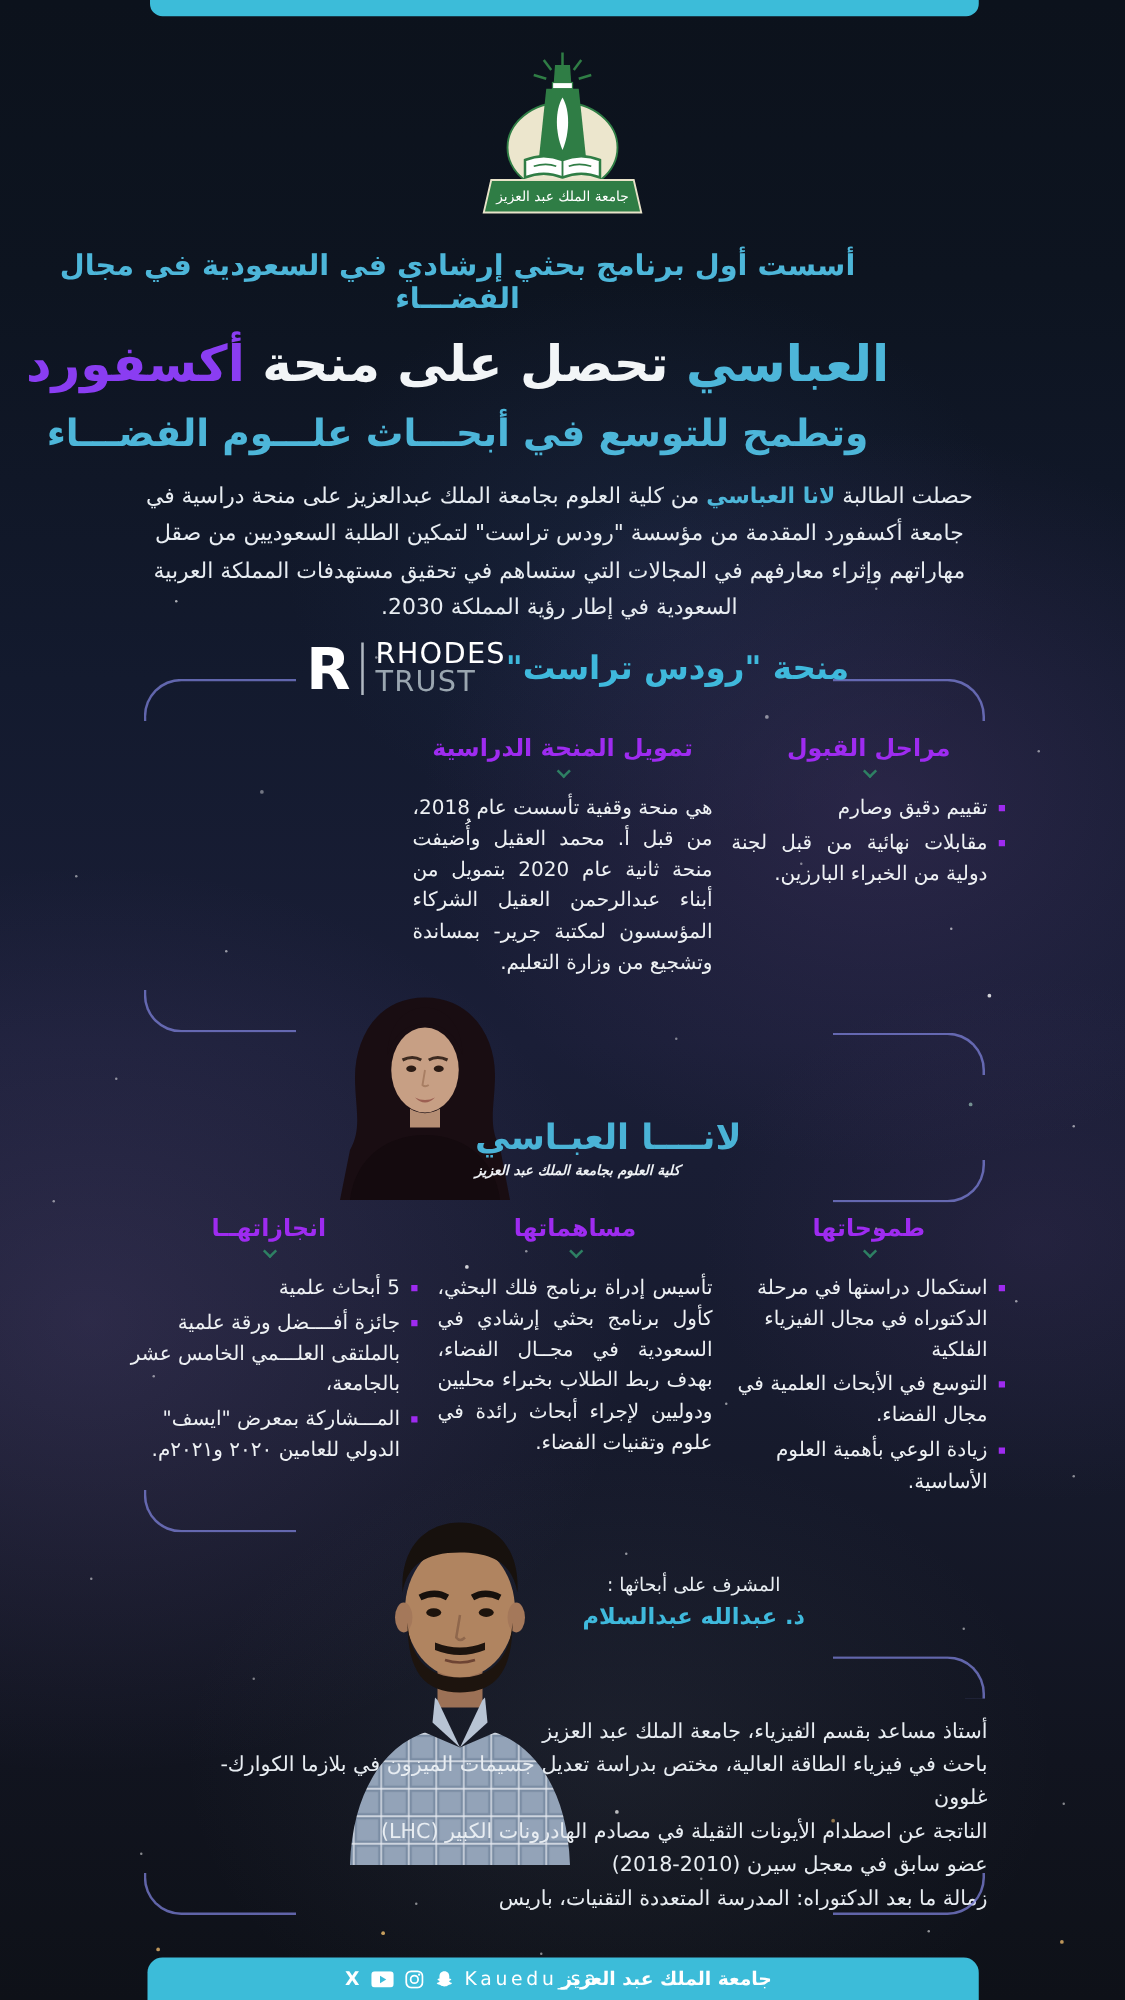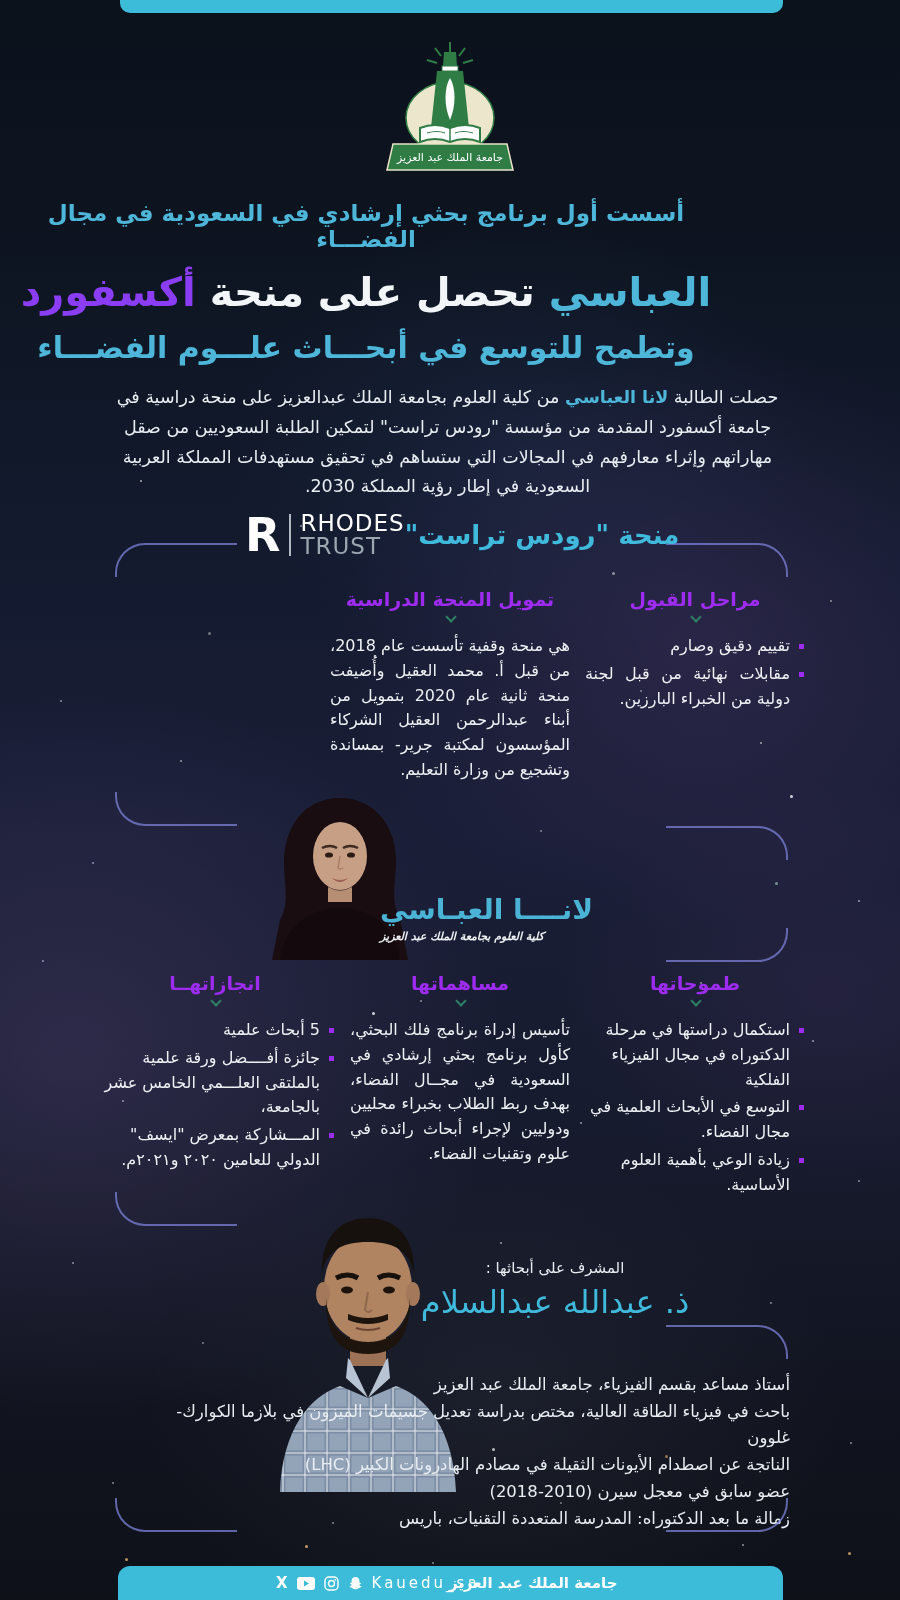--- a/index.html
+++ b/index.html
@@ -76,21 +76,21 @@
     background:#9e2bf0;}
   .justify li{text-align:justify;}
   .plain li{text-align:right;}
   .lana-photo{position:absolute;left:250px;top:790px;}
   .person-head{position:absolute;left:380px;top:893px;width:300px;text-align:left;direction:rtl;}
   .p-name{font-size:28px;font-weight:700;color:#4ab3d6;margin-bottom:4px;white-space:nowrap;}
   .p-sub{font-size:11px;font-weight:700;color:#eef1f4;font-style:italic;}
   .sup-photo{position:absolute;left:250px;top:1200px;}
   .sup-head{position:absolute;left:400px;top:1259px;width:310px;text-align:center;direction:rtl;}
   .sup-label{font-size:15px;color:#e8edf2;margin-bottom:6px;}
-  .sup-name{font-size:32px;font-weight:400;color:#3fb9dc;white-space:nowrap;}
+  .sup-name{font-size:18px;font-weight:700;color:#3fb9dc;white-space:nowrap;}
   .bio{position:absolute;right:110px;left:145px;top:1372px;direction:rtl;text-align:right;
     font-size:16.5px;line-height:1.62;color:#e8edf2;}
   .footer-bar{position:absolute;left:118px;top:1566px;width:665px;height:34px;
     background:#3cbcd9;border-radius:12px 12px 0 0;}
   .f-social{position:absolute;left:158px;top:50%;transform:translateY(-50%);
     display:flex;align-items:center;gap:9px;direction:ltr;}
   .f-x{color:#fff;font-weight:700;font-size:15px;line-height:1;}
   .f-handle{color:#fff;font-size:15px;letter-spacing:3px;font-weight:500;}
   .f-univ{position:absolute;left:331px;top:50%;transform:translateY(-50%);
     color:#fff;font-size:15px;font-weight:700;direction:rtl;white-space:nowrap;}

